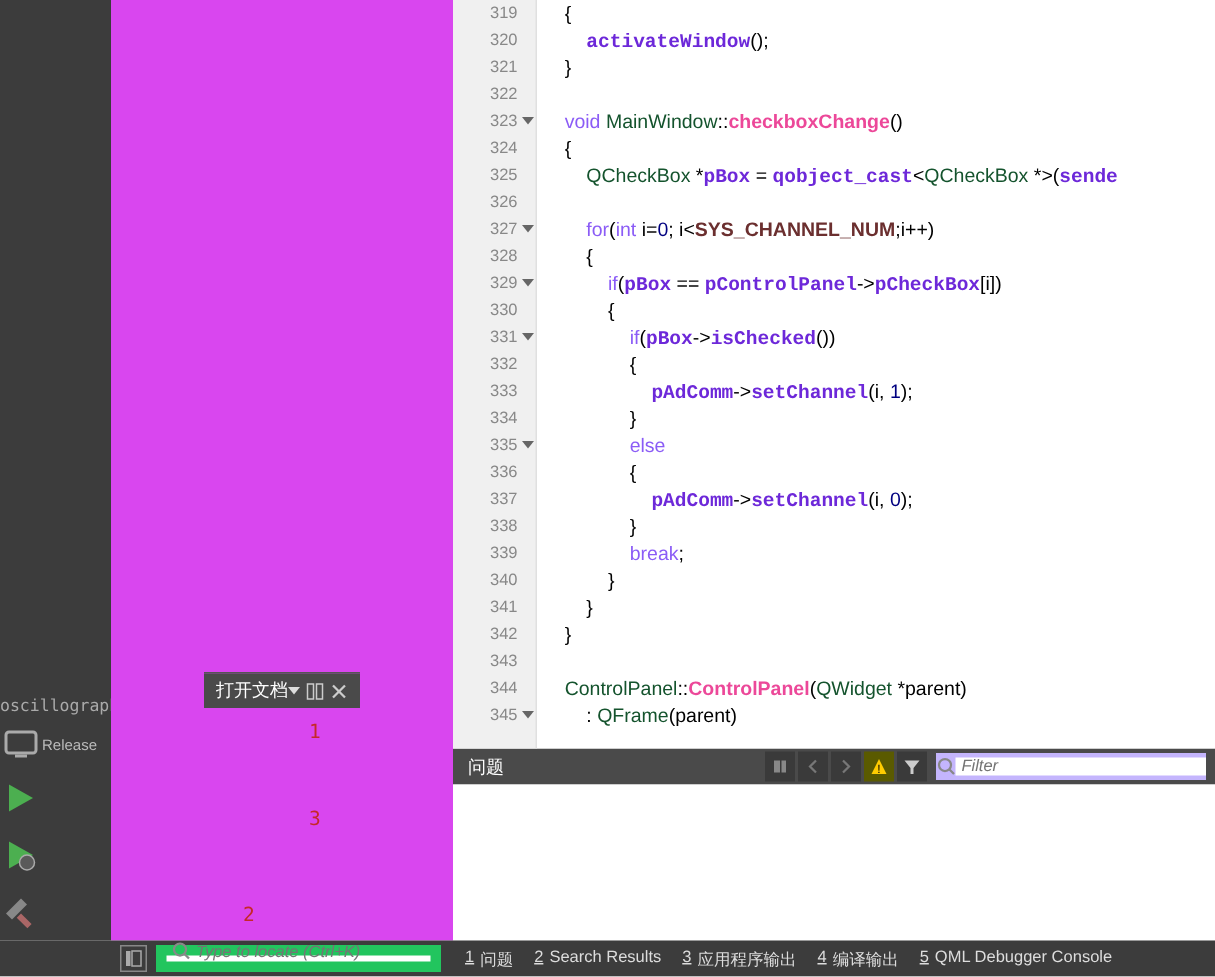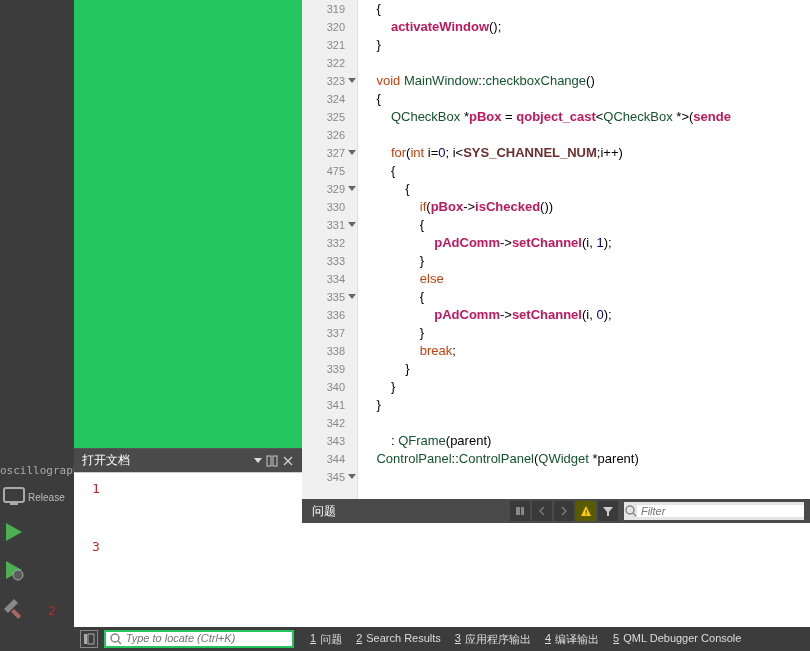--- a/index.html
+++ b/index.html
@@ -2,55 +2,55 @@
 <html><head>
 <meta charset="utf-8">
 <style>
 * { margin: 0; padding: 0; box-sizing: border-box; font-family: "Segoe UI", Arial, sans-serif; }
 body { width: 810px; height: 651px; overflow: hidden; background: #f0f0f0; display: flex; flex-direction: column; }
 .main-area { display: flex; flex: 1; min-height: 0; }
 .left-bar { width: 74px; background: #3c3c3c; display: flex; flex-direction: column; justify-content: flex-end; }
 .proj-badge { color: #aaa; font-size: 11px; text-align: center; padding: 2px 0; font-family: monospace; }
 .left-icon { display: flex; flex-direction: row; align-items: center; padding: 6px 0; cursor: pointer; }
 .left-icon span { color: #bbb; font-size: 10px; margin-top: 3px; }
-.side-col { width: 228px; background: #22c55e; display: flex; flex-direction: column; }
+.side-col { width: 228px; background: #d946ef; display: flex; flex-direction: column; align-items: center; }
 .side-top-spacer { flex: 1; }
 .docs-panel { border-top: 1px solid #555; }
 .docs-header { background: #4a4a4a; color: #fff; font-size: 12px; padding: 3px 8px; display: flex; align-items: center; justify-content: space-between; }
 .docs-header-right { display: flex; gap: 4px; align-items: center; }
 .docs-tri { width: 0; height: 0; border-left: 4px solid transparent; border-right: 4px solid transparent; border-top: 5px solid #ddd; }
 .docs-list { background: #fff; height: 104px; overflow-y: auto; }
 .doc-item { padding: 2px 8px; font-size: 12px; cursor: pointer; }
 .doc-item.sel { background: #d8d8d8; }
 .side-spacer2 { height: 155px; background: #fff; border-top: 1px solid #ccc; position: relative; }
 .red-label { position: absolute; color: #c62828; font-size: 13px; font-family: monospace; }
 .editor-col { flex: 1; display: flex; flex-direction: column; min-width: 0; }
 .code-area { flex: 1; display: flex; background: #fff; overflow: hidden; position: relative; }
 .gutter { width: 56px; background: #f0f0f0; border-right: 1px solid #e0e0e0; }
 .gut-line { height: 18px; font-size: 11px; color: #888; padding-right: 12px; text-align: right; line-height: 18px; position: relative; }
 .fold { position: absolute; right: 1px; top: 6px; width: 0; height: 0; border-left: 4px solid transparent; border-right: 4px solid transparent; border-top: 5px solid #666; }
 .code-body { flex: 1; padding-left: 4px; overflow: hidden; font-family: Consolas, monospace; font-size: 13px; line-height: 18px; }
 .code-line { height: 18px; white-space: pre; }
-.kw { color: #c2410c; }
+.kw { color: #8b5cf6; }
 .type { color: #14532d; }
-.ident { color: #be185d; font-weight: bold; }
-.fn { color: #14532d; font-weight: normal; }
+.ident { color: #6d28d9; font-weight: bold; font-family: Liberation Mono, monospace; }
+.fn { color: #ec4899; font-weight: bold; }
 .num { color: #000080; }
 .macro { color: #6b2f2f; font-weight: bold; }
 .problems-bar { display: flex; align-items: center; background: #4a4a4a; height: 24px; color: #fff; font-size: 12px; }
 .problems-title { padding: 0 10px; }
 .prob-icons { display: flex; align-items: center; gap: 2px; margin-left: auto; margin-right: 6px; }
 .prob-btn { width: 20px; height: 20px; display: flex; align-items: center; justify-content: center; background: #3a3a3a; }
-.prob-filter { flex: 0 0 180px; display: flex; align-items: center; background: #e5e5e5; height: 18px; margin-right: 6px; }
+.prob-filter { flex: 0 0 180px; display: flex; align-items: center; background: #c4b5fd; height: 18px; margin-right: 6px; }
 .prob-filter input { border: none; outline: none; font-size: 11px; font-style: italic; width: 100%; padding: 0 4px; color: #888; }
 .problems-body { background: #fff; height: 104px; }
 .bottom-bar { height: 24px; background: #3c3c3c; display: flex; align-items: center; color: #ddd; font-size: 11px; }
 .bb-left { width: 74px; }
 .bb-square { width: 18px; height: 18px; border: 1px solid #888; margin-left: 6px; display: flex; align-items: center; justify-content: center; }
-.locator { display: flex; align-items: flex-start; background: #fff; height: 18px; margin: 0 6px; flex: 0 0 190px; border: 2px solid #22c55e; }
+.locator { display: flex; align-items: flex-end; background: #fff; height: 18px; margin: 0 6px; flex: 0 0 190px; border: 7px solid #22c55e; }
 .locator input { border: none; outline: none; font-size: 11px; font-style: italic; color: #888; width: 100%; padding: 0 4px; background: transparent; }
 .bb-tabs { display: flex; gap: 14px; margin-left: 10px; font-family: Consolas, monospace; }
 .bb-tab { display: flex; gap: 4px; }
 .bb-tab u { text-decoration: underline; }
 </style>
 </head>
 <body>
 
 <div class="main-area">
   <div class="left-bar">
@@ -111,21 +111,21 @@
       <div class="gutter" id="gutter">
           <div class="gut-line">319</div>
           <div class="gut-line">320</div>
           <div class="gut-line">321</div>
           <div class="gut-line">322</div>
           <div class="gut-line">323<div class="fold"></div></div>
           <div class="gut-line">324</div>
           <div class="gut-line">325</div>
           <div class="gut-line">326</div>
           <div class="gut-line">327<div class="fold"></div></div>
-          <div class="gut-line">475</div>
+          <div class="gut-line">328</div>
           <div class="gut-line">329<div class="fold"></div></div>
           <div class="gut-line">330</div>
           <div class="gut-line">331<div class="fold"></div></div>
           <div class="gut-line">332</div>
           <div class="gut-line">333</div>
           <div class="gut-line">334</div>
           <div class="gut-line">335<div class="fold"></div></div>
           <div class="gut-line">336</div>
           <div class="gut-line">337</div>
           <div class="gut-line">338</div>
@@ -141,36 +141,37 @@
           <div class="code-line">    {</div>
           <div class="code-line">        <span class="ident">activateWindow</span>();</div>
           <div class="code-line">    }</div>
           <div class="code-line"></div>
           <div class="code-line">    <span class="kw">void</span> <span class="type">MainWindow</span>::<span class="fn">checkboxChange</span>()</div>
           <div class="code-line">    {</div>
           <div class="code-line">        <span class="type">QCheckBox</span> *<span class="ident">pBox</span> = <span class="ident">qobject_cast</span>&lt;<span class="type">QCheckBox</span> *&gt;(<span class="ident">sende</span></div>
           <div class="code-line"></div>
           <div class="code-line">        <span class="kw">for</span>(<span class="kw">int</span> i=<span class="num">0</span>; i&lt;<span class="macro">SYS_CHANNEL_NUM</span>;i++)</div>
           <div class="code-line">        {</div>
+          <div class="code-line">            <span class="kw">if</span>(<span class="ident">pBox</span> == <span class="ident">pControlPanel</span>-&gt;<span class="ident">pCheckBox</span>[i])</div>
           <div class="code-line">            {</div>
           <div class="code-line">                <span class="kw">if</span>(<span class="ident">pBox</span>-&gt;<span class="ident">isChecked</span>())</div>
           <div class="code-line">                {</div>
           <div class="code-line">                    <span class="ident">pAdComm</span>-&gt;<span class="ident">setChannel</span>(i, <span class="num">1</span>);</div>
           <div class="code-line">                }</div>
           <div class="code-line">                <span class="kw">else</span></div>
           <div class="code-line">                {</div>
           <div class="code-line">                    <span class="ident">pAdComm</span>-&gt;<span class="ident">setChannel</span>(i, <span class="num">0</span>);</div>
           <div class="code-line">                }</div>
           <div class="code-line">                <span class="kw">break</span>;</div>
           <div class="code-line">            }</div>
           <div class="code-line">        }</div>
           <div class="code-line">    }</div>
           <div class="code-line"></div>
+          <div class="code-line">    <span class="type">ControlPanel</span>::<span class="fn">ControlPanel</span>(<span class="type">QWidget</span> *parent)</div>
           <div class="code-line">        : <span class="type">QFrame</span>(parent)</div>
-          <div class="code-line">    <span class="type">ControlPanel</span>::<span class="fn">ControlPanel</span>(<span class="type">QWidget</span> *parent)</div>
         </div>
     </div>
     <div class="problems-bar">
       <div class="problems-title">问题</div>
       <div class="prob-icons">
         <div class="prob-btn">
             <svg width="10" height="10">
               <rect x="1" y="1" width="4" height="8" fill="#888"></rect>
               <rect x="6" y="1" width="3" height="8" fill="#888"></rect>
             </svg>

